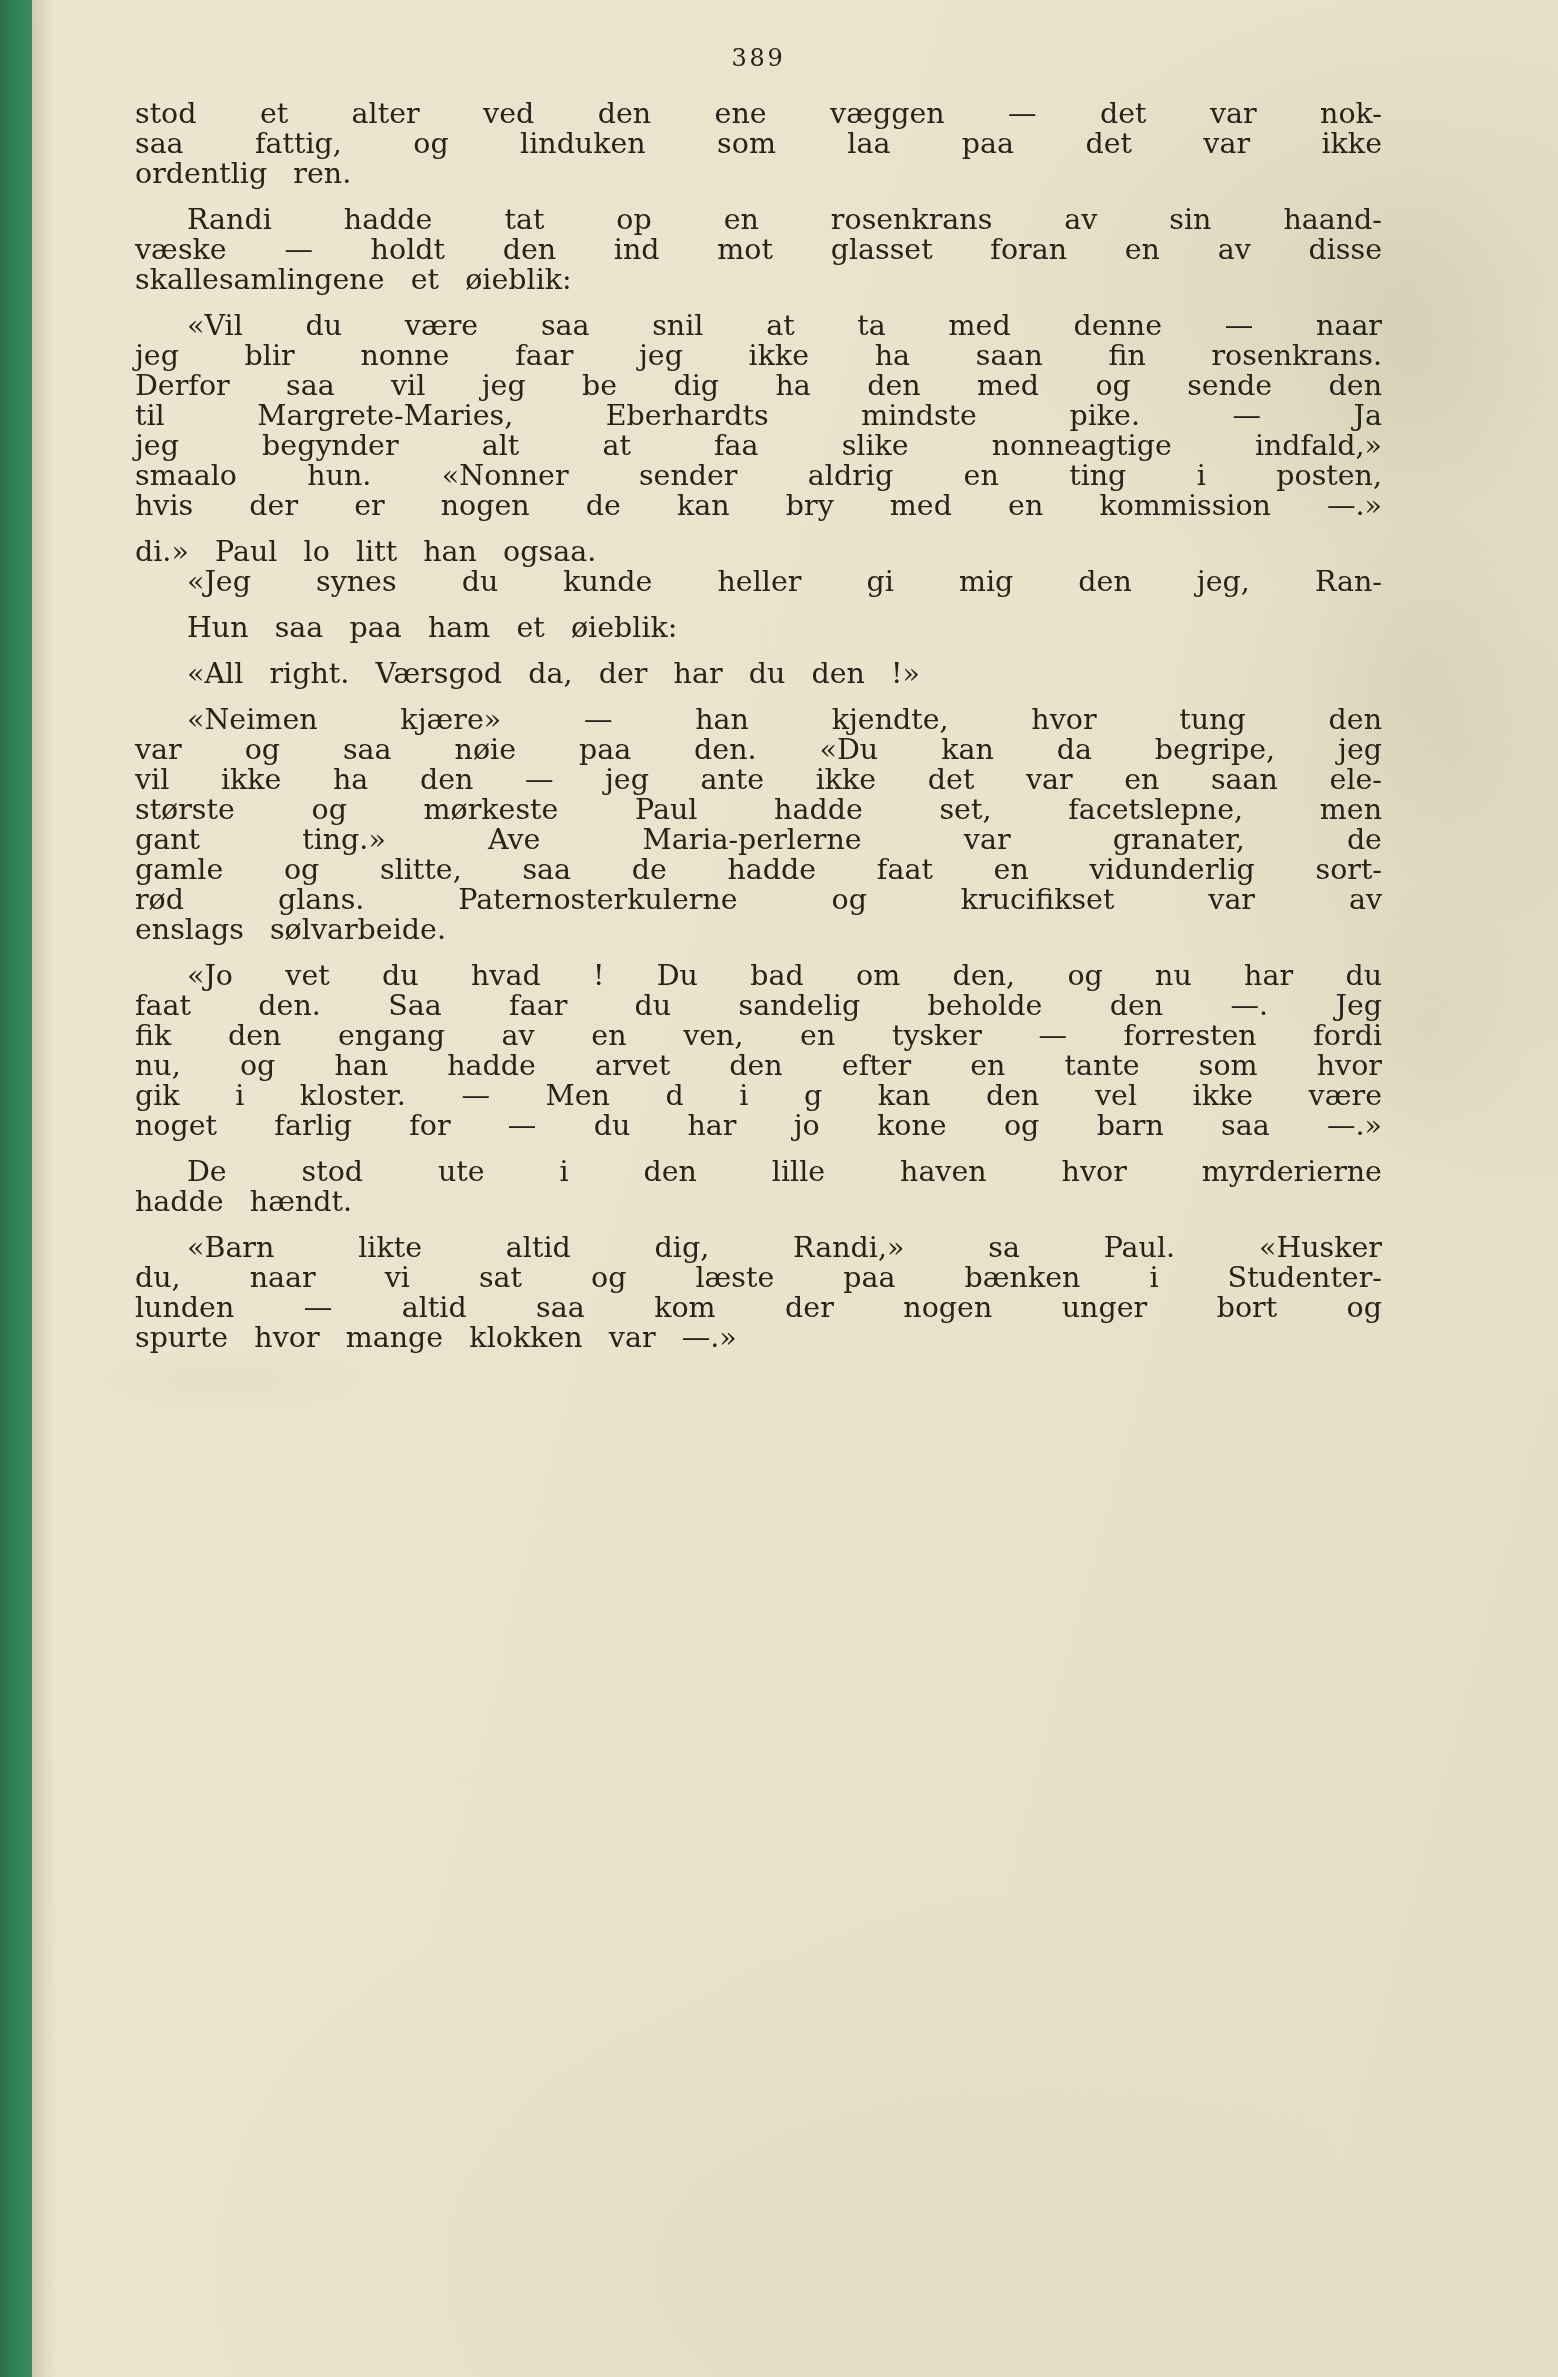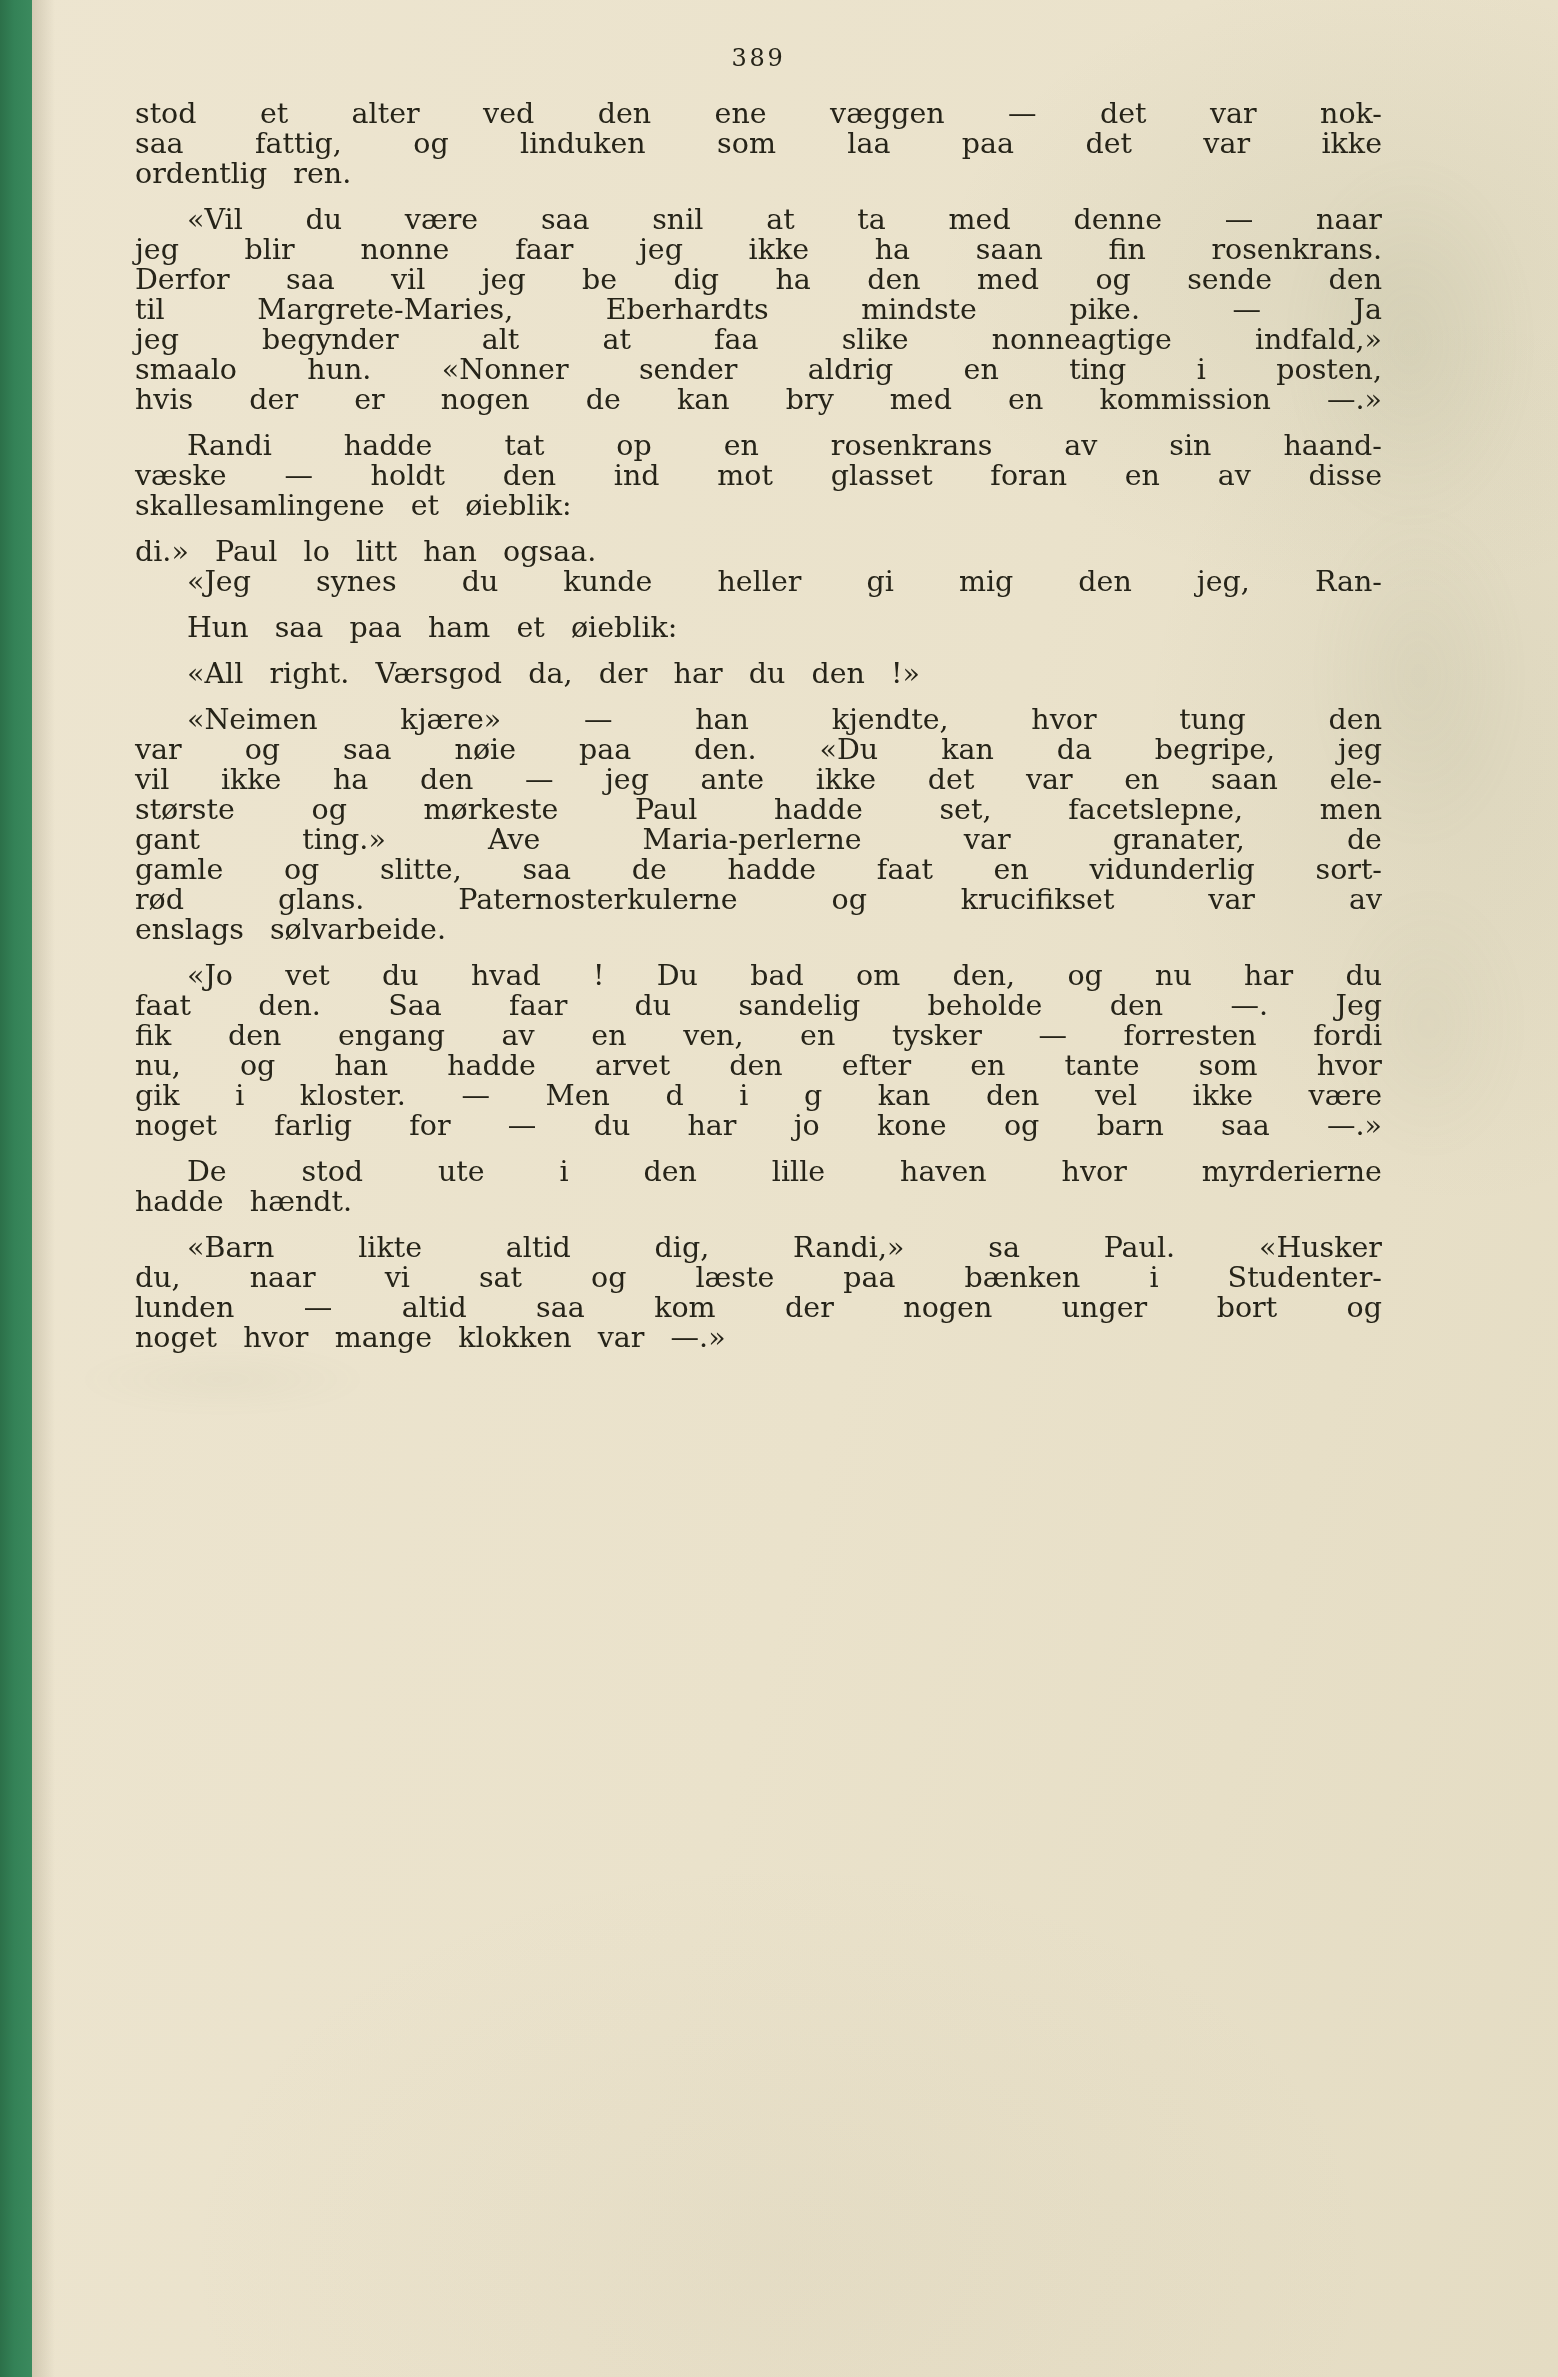--- a/index.html
+++ b/index.html
@@ -88,32 +88,32 @@
 
   <div class="content">
     <div class="page-number">389</div>
     <div class="text-block">
         <div class="paragraph">
           <div class="line">stod et alter ved den ene væggen — det var nok-</div>
           <div class="line">saa fattig, og linduken som laa paa det var ikke</div>
           <div class="line no-justify">ordentlig ren.</div>
         </div>
         <div class="paragraph">
+          <div class="line indent">Randi hadde tat op en rosenkrans av sin haand-</div>
+          <div class="line">væske — holdt den ind mot glasset foran en av disse</div>
+          <div class="line no-justify">skallesamlingene et øieblik:</div>
+        </div>
+        <div class="paragraph">
           <div class="line indent">«Vil du være saa snil at ta med denne — naar</div>
           <div class="line">jeg blir nonne faar jeg ikke ha saan fin rosenkrans.</div>
           <div class="line">Derfor saa vil jeg be dig ha den med og sende den</div>
           <div class="line">til Margrete-Maries, Eberhardts mindste pike. — Ja</div>
           <div class="line">jeg begynder alt at faa slike nonneagtige indfald,»</div>
           <div class="line">smaalo hun. «Nonner sender aldrig en ting i posten,</div>
           <div class="line">hvis der er nogen de kan bry med en kommission —.»</div>
-        </div>
-        <div class="paragraph">
-          <div class="line indent">Randi hadde tat op en rosenkrans av sin haand-</div>
-          <div class="line">væske — holdt den ind mot glasset foran en av disse</div>
-          <div class="line no-justify">skallesamlingene et øieblik:</div>
         </div>
         <div class="paragraph">
           <div class="line no-justify">di.» Paul lo litt han ogsaa.</div>
           <div class="line indent">«Jeg synes du kunde heller gi mig den jeg, Ran-</div>
         </div>
         <div class="paragraph">
           <div class="line no-justify indent">Hun saa paa ham et øieblik:</div>
         </div>
         <div class="paragraph">
           <div class="line no-justify indent">«All right. Værsgod da, der har du den !»</div>
@@ -137,18 +137,18 @@
           <div class="line">noget farlig for — du har jo kone og barn saa —.»</div>
         </div>
         <div class="paragraph">
           <div class="line indent">De stod ute i den lille haven hvor myrderierne</div>
           <div class="line no-justify">hadde hændt.</div>
         </div>
         <div class="paragraph">
           <div class="line indent">«Barn likte altid dig, Randi,» sa Paul. «Husker</div>
           <div class="line">du, naar vi sat og læste paa bænken i Studenter-</div>
           <div class="line">lunden — altid saa kom der nogen unger bort og</div>
-          <div class="line no-justify">noget hvor mange klokken var —.»</div>
+          <div class="line no-justify">spurte hvor mange klokken var —.»</div>
         </div>
       </div>
   </div>
 </div>
 
 
 </body></html>

